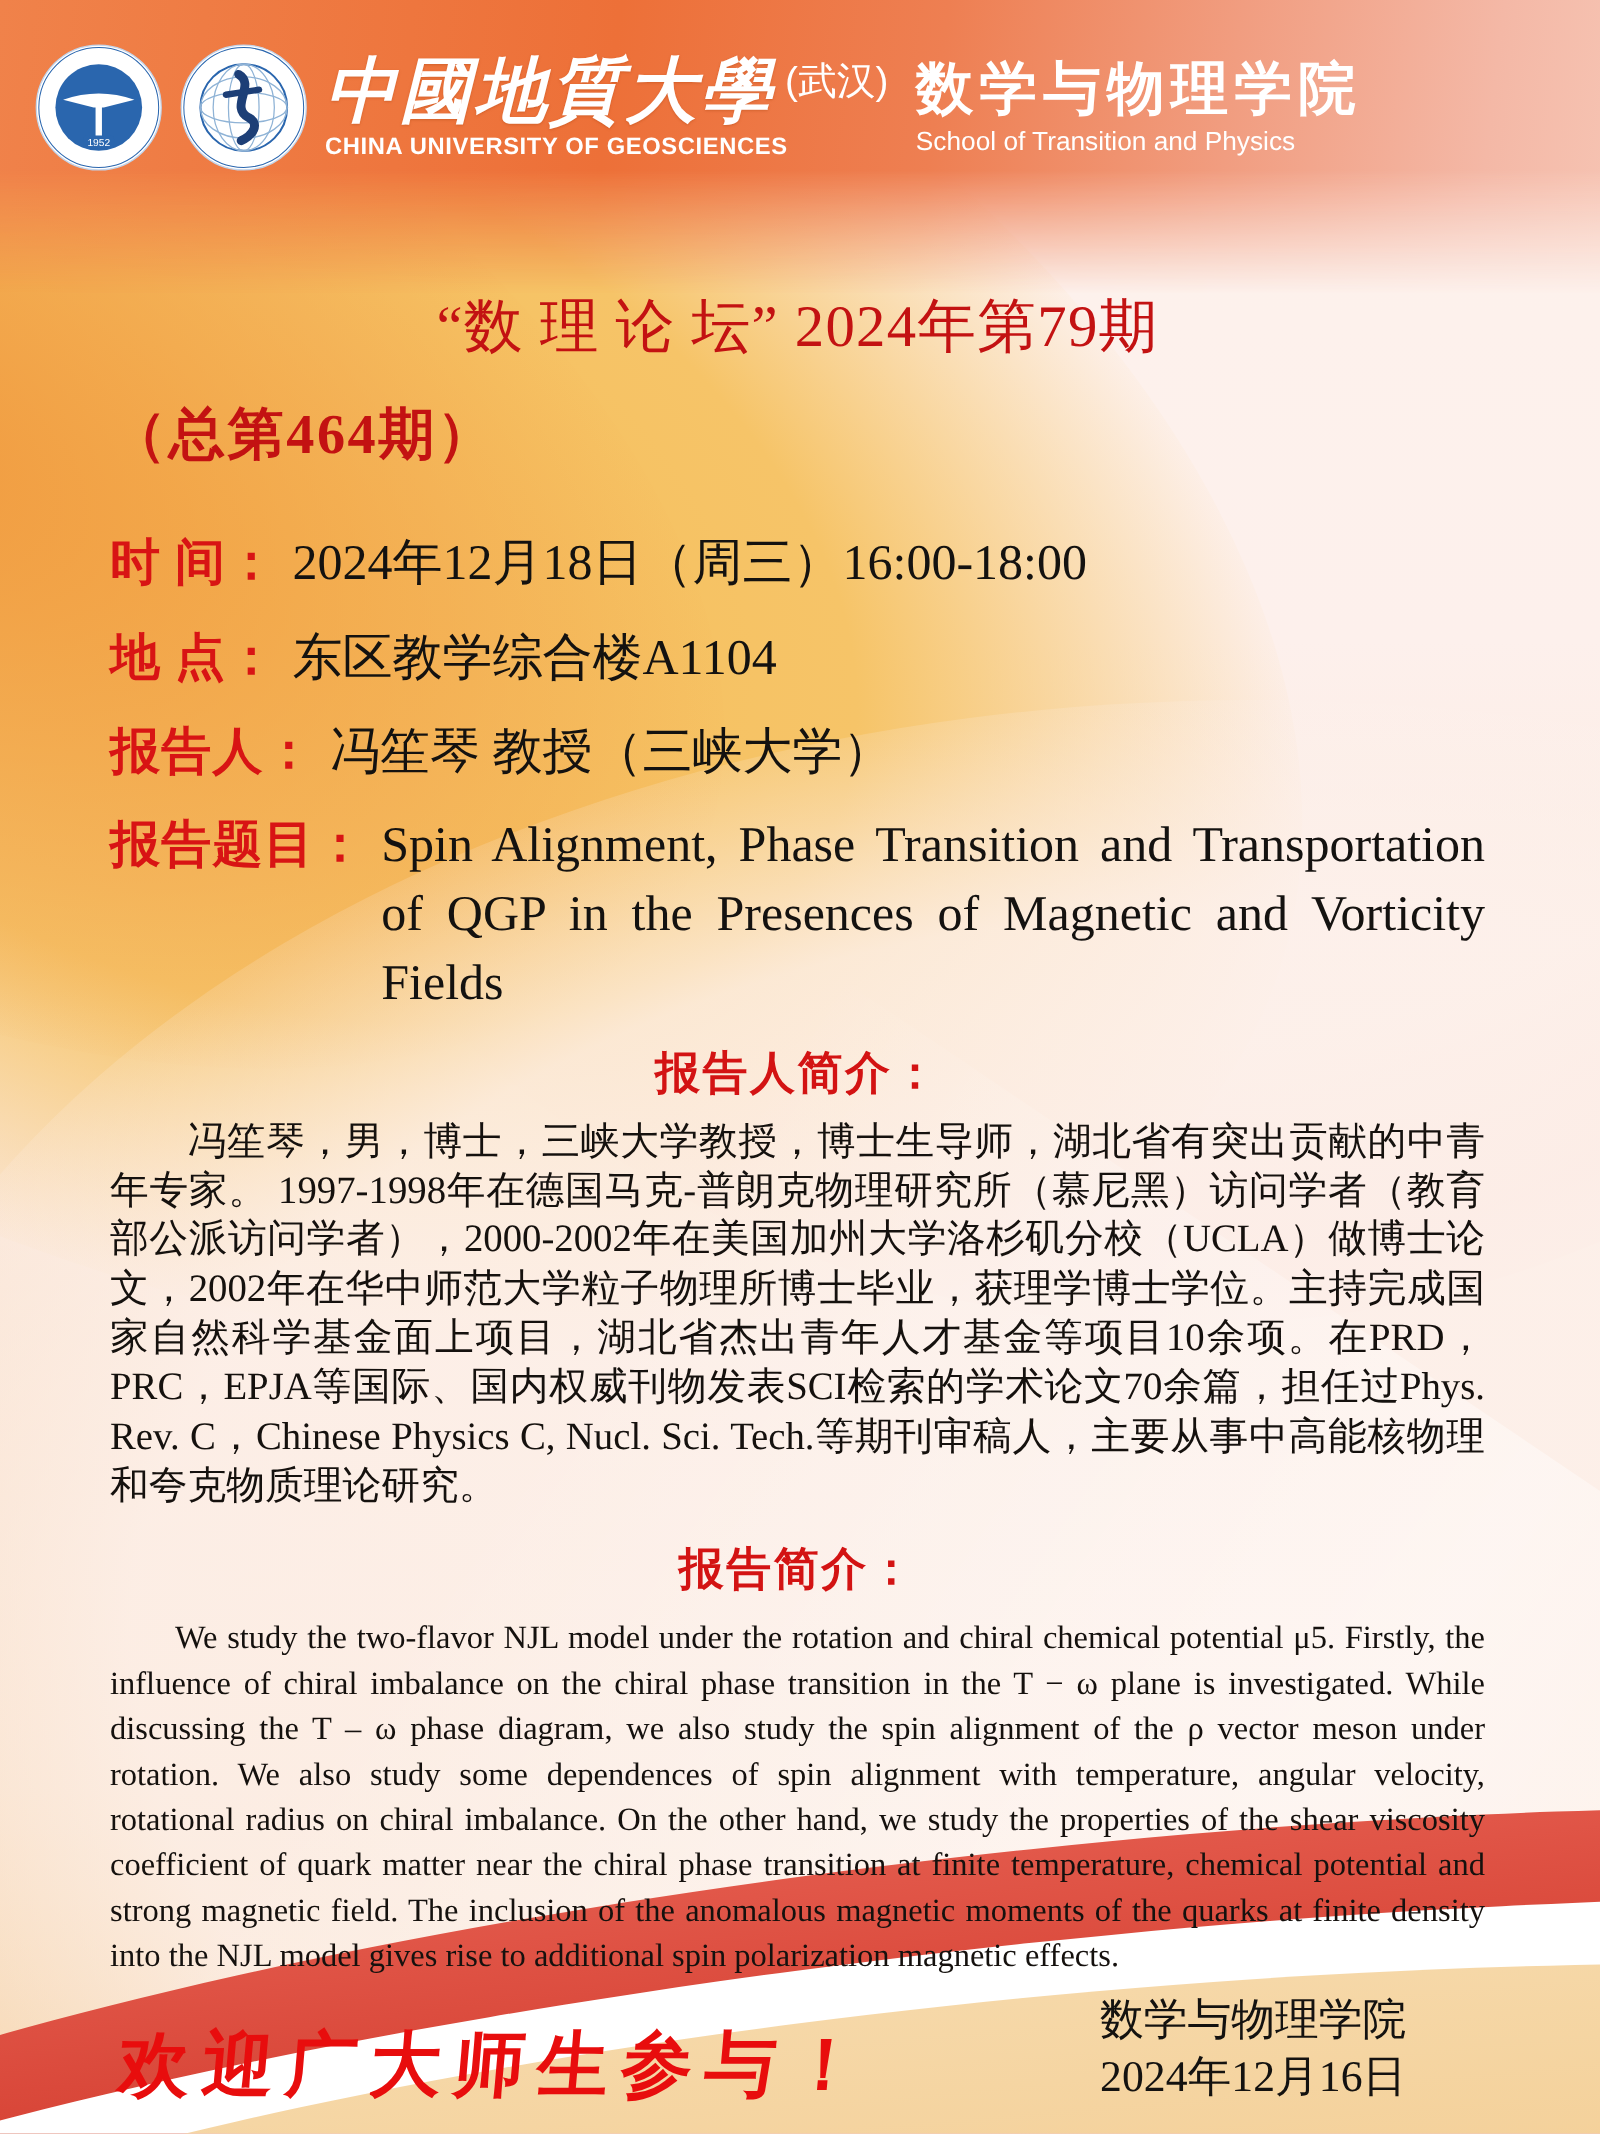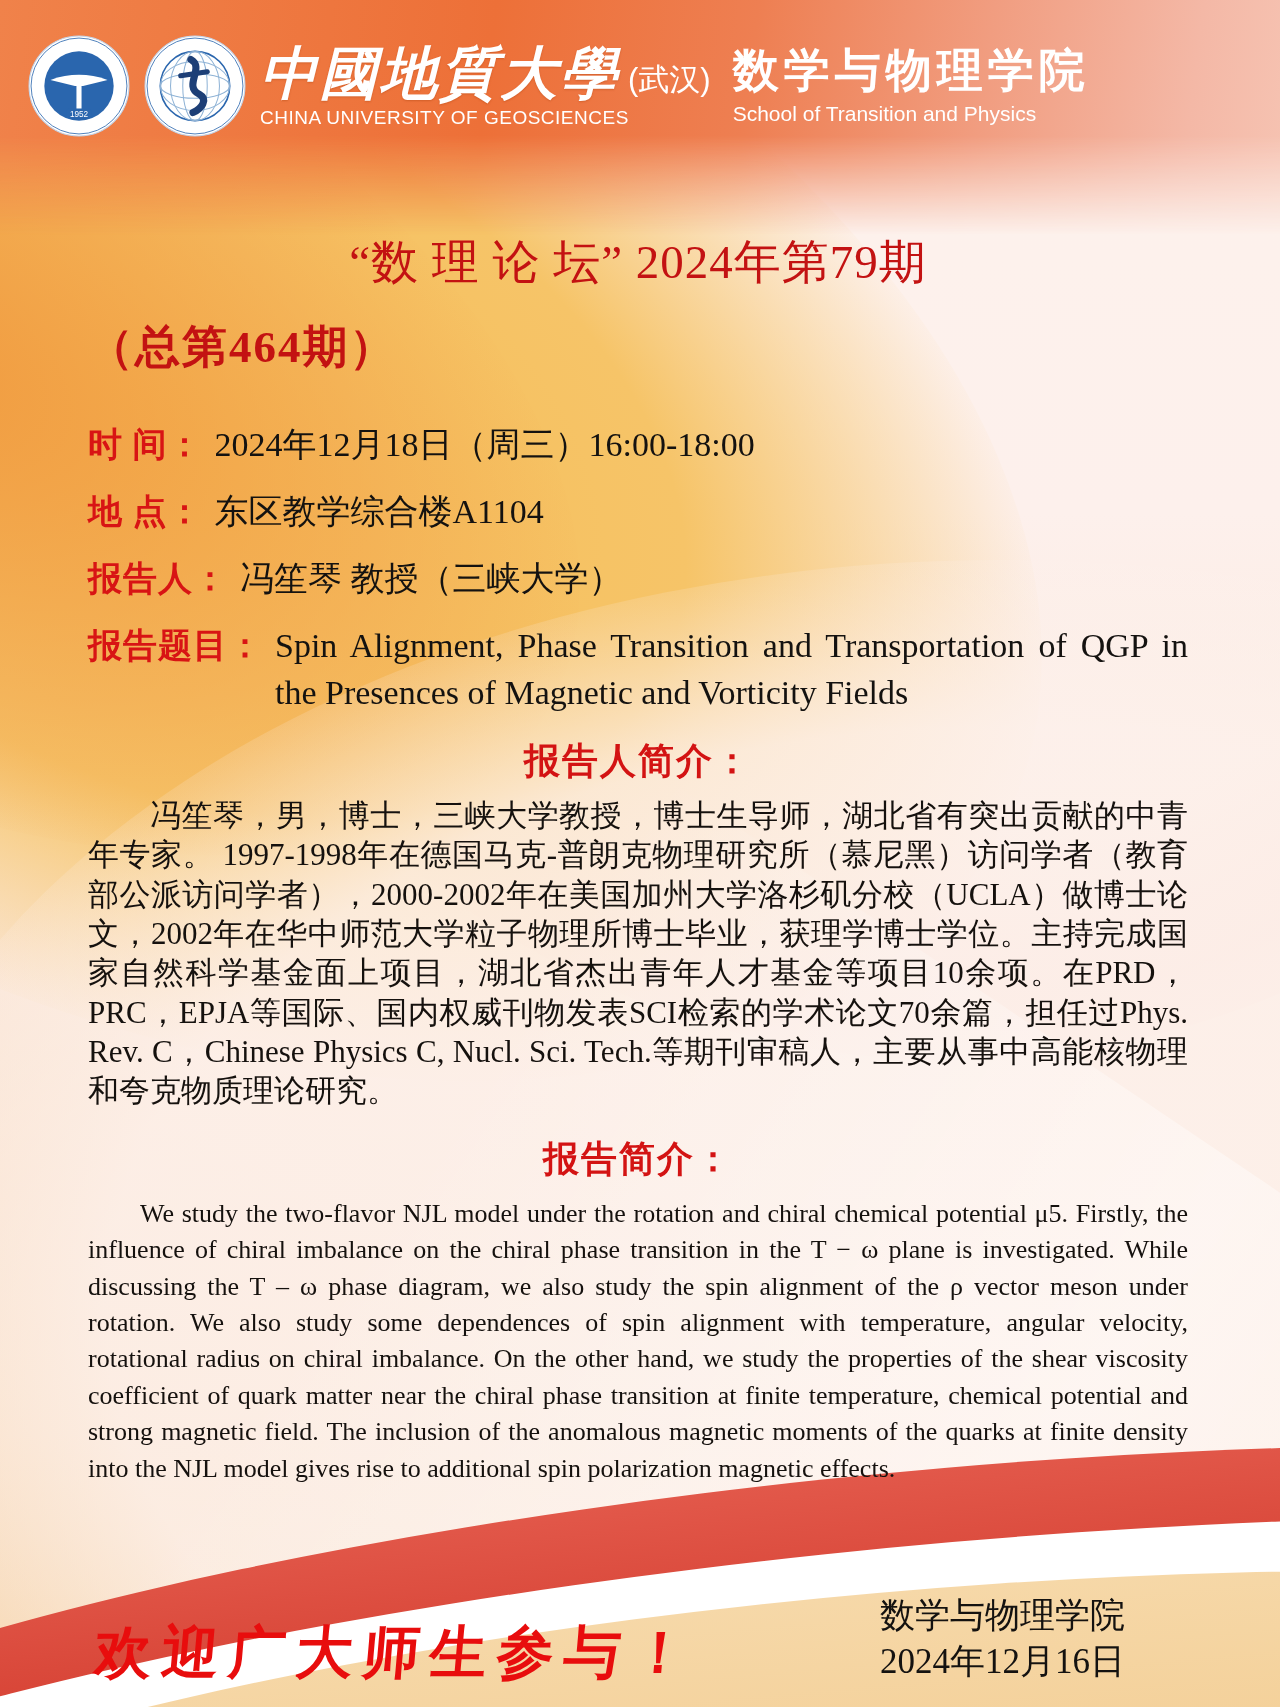--- a/index.html
+++ b/index.html
@@ -37,39 +37,39 @@
   .bottom-gold { left:-350px; top:1592px; width:2500px; height:520px; border-radius:50%;
     transform:rotate(-5deg);
     background:linear-gradient(180deg,#f6d8a8 0%,#f2ca8d 60%,#f0c484 100%); }
 
   
   .header { position:relative; z-index:2; display:flex; align-items:center;
     padding:16px 18px 0 28px; height:140px; }
   .logos { display:flex; gap:14px; flex:0 0 auto; }
   .logo { width:102px; height:102px; }
   .uni-block { margin-left:14px; color:#fff; }
-  .uni-zh-row { display:flex; align-items:flex-end; }
+  .uni-zh-row { display:flex; align-items:flex-start; }
   .uni-zh { font-family:"DejaVu Serif","Liberation Serif",serif; font-style:italic; font-weight:bold;
     font-size:57px; letter-spacing:3px; line-height:1; text-shadow:0 1px 2px rgba(160,60,10,.35); }
   .campus { font-size:31px; margin-left:8px; font-family:"Liberation Sans",sans-serif; }
-  .uni-en { font-family:"Liberation Sans",sans-serif; font-weight:normal; font-size:19px;
+  .uni-en { font-family:"Liberation Sans",sans-serif; font-weight:bold; font-size:19px;
     letter-spacing:.5px; margin-top:6px; }
   .school-block { margin-left:22px; color:#fff; }
   .school-zh { font-family:"Liberation Sans",sans-serif; font-size:46px; font-weight:600;
     letter-spacing:5px; line-height:1.05; }
   .school-en { font-family:"Liberation Sans",sans-serif; font-size:21px; margin-top:8px; }
 
   
   .content { position:relative; z-index:2; padding:0 92px 0 88px; color:#1b1512; }
   .title-line1 { margin:78px 0 0; text-align:center; font-size:47px; font-weight:normal;
     color:#c31212; letter-spacing:1px; line-height:1.2; }
   .title-line2 { margin:30px 0 0; text-align:left; font-size:45px; font-weight:bold;
     color:#c31212; letter-spacing:2px; line-height:1.2; }
   .info-block { margin-top:48px; }
-  .info-row { display:flex; align-items:flex-start; margin-bottom:20px; font-size:34px; line-height:1.38; }
+  .info-row { display:flex; align-items:flex-start; margin-bottom:20px; font-size:40px; line-height:1.38; }
   .info-row .label { color:#d81414; font-weight:bold; white-space:nowrap; margin-right:12px;
     letter-spacing:1px; }
   .info-row .value { color:#141210; }
   .topic-row .value { flex:1 1 auto; text-align:justify; }
   .section-heading { margin:10px 0 0; font-size:36px; font-weight:bold; color:#d31313;
     letter-spacing:2px;text-align:center; }
   .bio-text { margin:10px 0 0; font-size:31px; line-height:1.27; text-align:justify;
     text-indent:2em; color:#15110e; }
   .abstract-heading { margin-top:24px; }
   .abstract-text { margin:12px 0 0; font-size:26px; line-height:1.4; text-align:justify;

